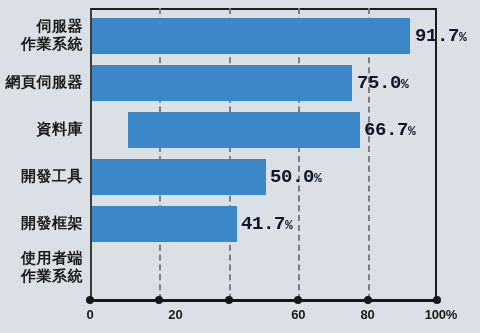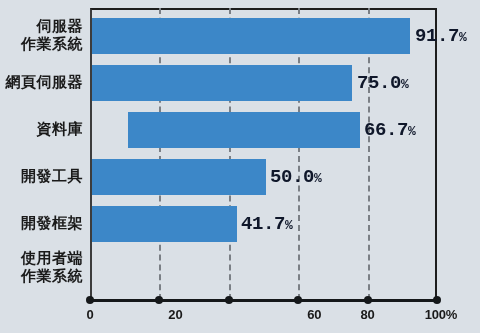--- a/index.html
+++ b/index.html
@@ -194,17 +194,17 @@
   <div class="axis-dot" style="left:90px;"></div>
   <div class="axis-dot" style="left:159.4px;"></div>
   <div class="axis-dot" style="left:228.8px;"></div>
   <div class="axis-dot" style="left:298.2px;"></div>
   <div class="axis-dot" style="left:367.6px;"></div>
   <div class="axis-dot" style="left:437px;"></div>
 
   <div class="tick-label" style="left:90px;">0</div>
   <div class="tick-label" style="left:159.4px;margin-left:16px;">20</div>
   <div class="tick-label" style="left:228.8px;margin-top:42px;">40</div>
-  <div class="tick-label" style="left:298.2px;margin-left:16px;">60</div>
+  <div class="tick-label" style="left:298.2px;">60</div>
   <div class="tick-label" style="left:367.6px;">80</div>
   <div class="tick-label last" style="left:437px;">100%</div>
 
 </div>
 
 </body></html>

